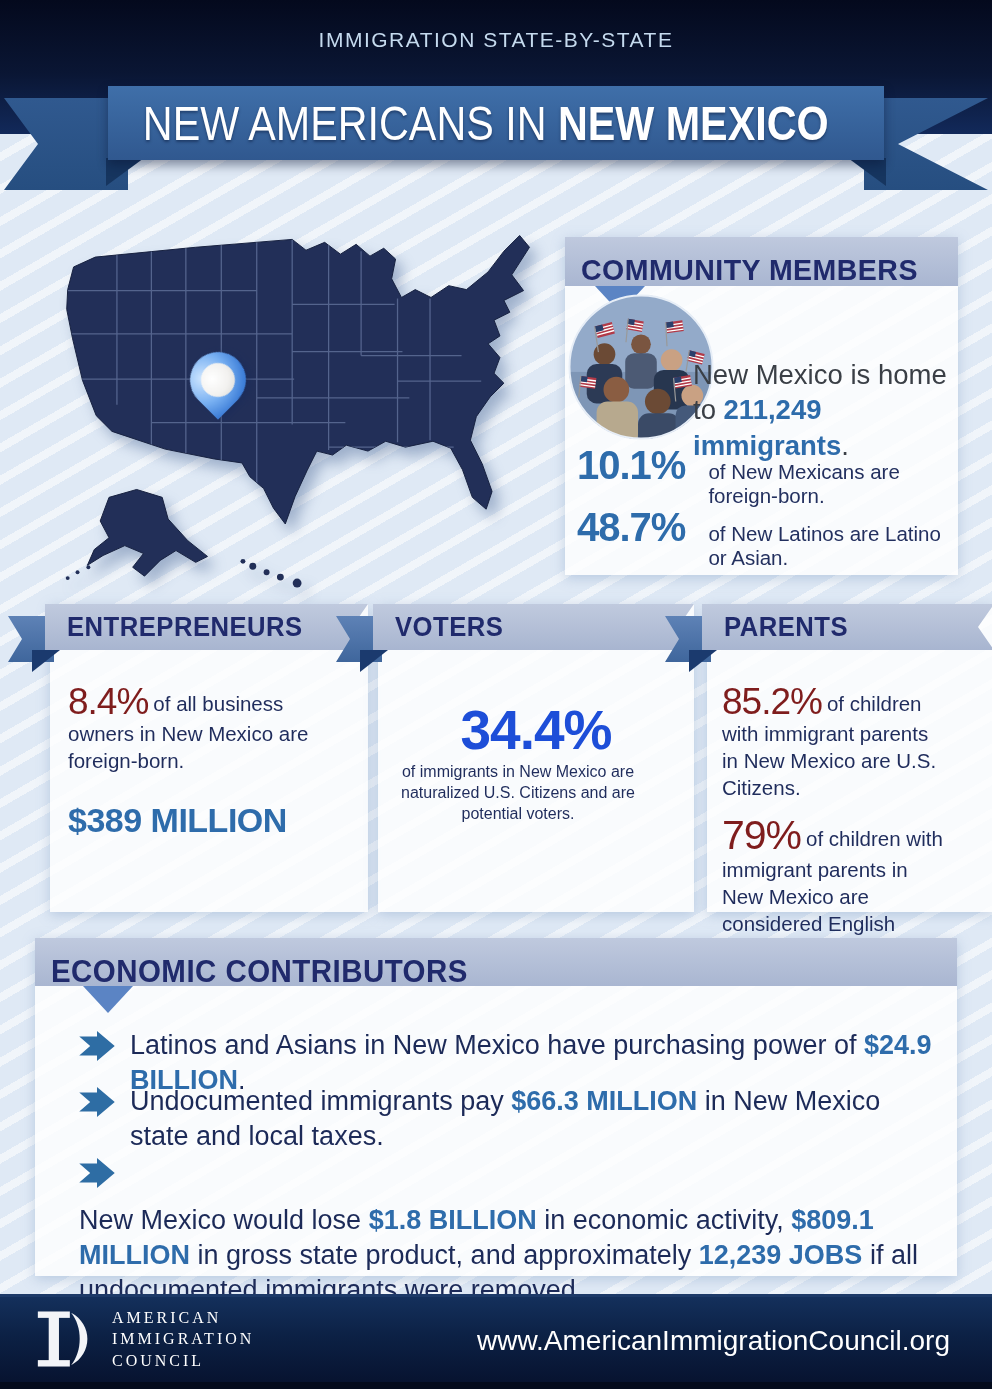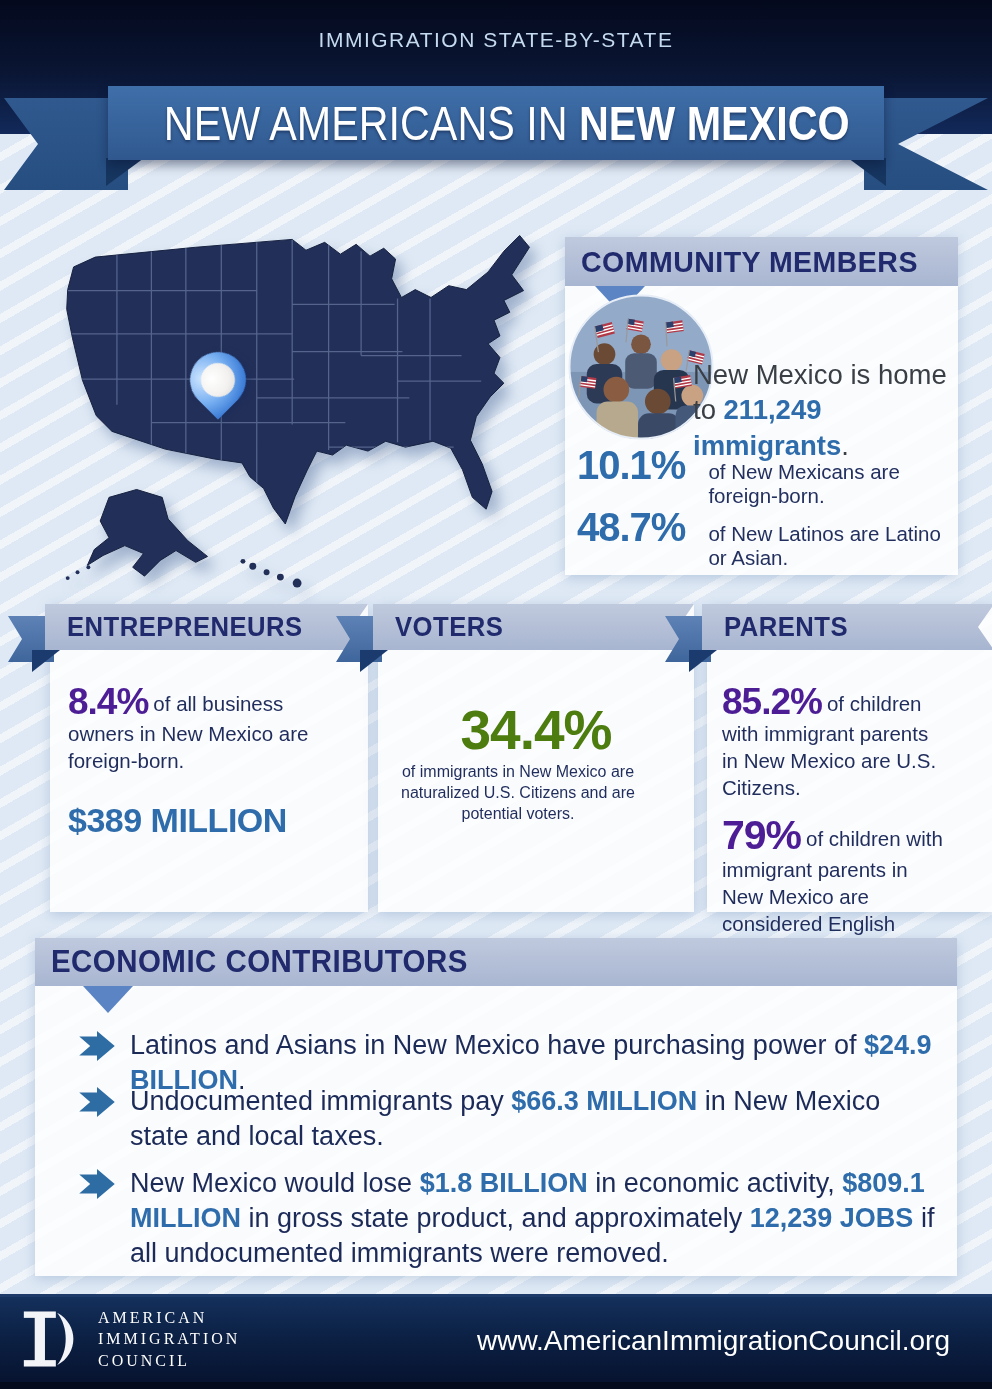--- a/index.html
+++ b/index.html
@@ -16,39 +16,39 @@
         background:linear-gradient(180deg,#30598f,#264e80);}
   .tail-l{left:4px;clip-path:polygon(0 0,100% 0,100% 100%,0 100%,34px 50%);}
   .tail-r{right:4px;clip-path:polygon(0 0,100% 0,100% 100%,0 100%,calc(100% - 34px) 50%);
           transform:scaleX(-1);}
   .fold{position:absolute;top:158px;width:0;height:0;border-top:28px solid #16355f;}
   .fold-l{left:106px;border-right:38px solid transparent;}
   .fold-r{right:106px;border-left:38px solid transparent;}
   .ribbon{position:absolute;left:108px;top:86px;width:776px;height:74px;
           background:linear-gradient(180deg,#3f6fa9,#30588f);
           box-shadow:0 5px 10px rgba(8,20,50,.45);
-          display:flex;align-items:center;justify-content:flex-start;}
+          display:flex;align-items:center;justify-content:flex-end;}
   .title-text{color:#fff;font-size:48px;white-space:nowrap;transform:scaleX(.86);
               text-shadow:0 2px 3px rgba(10,25,60,.5);}
   .title-text .reg{font-weight:400;}
   .title-text .bold{font-weight:800;}
   
   .usmap{position:absolute;left:48px;top:196px;width:512px;height:394px;
          filter:drop-shadow(7px 9px 7px rgba(60,90,140,.4));}
   .pin{position:absolute;left:190px;top:352px;width:56px;height:56px;
        background:radial-gradient(circle at 32% 28%,#cfe6ff 0%,#78b0f2 45%,#3f7fd8 75%,#2b62b8 100%);
        border-radius:50% 50% 50% 0;transform:rotate(-45deg);
        filter:drop-shadow(2px 4px 4px rgba(20,40,90,.45));}
   .pin::after{content:"";position:absolute;left:11px;top:11px;width:34px;height:34px;border-radius:50%;
        background:radial-gradient(circle at 40% 35%,#ffffff 0%,#f2f1ef 55%,#d8d6d2 100%);}
   
   .card{position:absolute;background:rgba(255,255,255,.8);box-shadow:0 3px 12px rgba(110,140,185,.35);}
   .band{position:absolute;left:0;top:0;width:100%;height:49px;
         background:linear-gradient(180deg,#bfc9de,#a9b6d1);
-        display:flex;align-items:center;box-sizing:border-box;padding:4px 16px;}
+        display:flex;box-sizing:border-box;padding:16px 16px;}
   .band-title{color:#202a6c;font-weight:800;font-size:30px;letter-spacing:.5px;
               transform:scaleX(.95);transform-origin:left center;white-space:nowrap;}
   .pointer{position:absolute;width:0;height:0;border-left:25px solid transparent;
            border-right:25px solid transparent;border-top:27px solid #5b84c4;}
   .hl{color:#2e6cab;font-weight:800;}
   
   #community{left:565px;top:237px;width:393px;height:338px;}
   #community .pointer{left:30px;top:49px;}
   .photo{position:absolute;left:2px;top:56px;width:148px;height:148px;}
   .intro{position:absolute;left:128px;top:92px;width:258px;font-size:27.5px;
@@ -66,48 +66,48 @@
            background:linear-gradient(180deg,#c0cade,#a8b5d0);
            clip-path:polygon(0 0,100% 0,calc(100% - 16px) 50%,100% 100%,0 100%);
            display:flex;align-items:center;box-sizing:border-box;padding:0 0 0 22px;}
   .colband .band-title{font-size:27px;}
   .coltail{position:absolute;left:-42px;top:12px;width:46px;height:46px;
            background:linear-gradient(180deg,#5e82b6,#3f669c);
            clip-path:polygon(0 0,100% 0,100% 100%,0 100%,14px 50%);}
   .colfold{position:absolute;left:-18px;top:46px;width:0;height:0;
            border-top:22px solid #1b3a6e;border-right:28px solid transparent;}
   .stat-p{position:absolute;color:#1f2c5c;font-size:20.5px;line-height:1.32;}
-  .stat-p .big{font-size:37px;font-weight:700;color:#4c1d95;letter-spacing:-1px;
+  .stat-p .big{font-size:37px;font-weight:400;color:#7f1d1d;letter-spacing:-1px;
                line-height:1;padding-right:5px;vertical-align:-3px;}
   .stat-p .bigger{font-size:41px;}
   .stat-p .block{display:block;font-size:34px;font-weight:800;color:#2e6cab;
                  letter-spacing:-.5px;line-height:1.05;padding:0 0 2px 0;}
   #e-stat1{left:18px;top:58px;width:250px;}
   #e-stat2{left:18px;top:178px;width:252px;}
   #v-val{position:absolute;left:0;top:94px;width:100%;text-align:center;
-         font-size:55px;font-weight:800;color:#4d7c0f;letter-spacing:-1px;}
+         font-size:55px;font-weight:800;color:#1d4ed8;letter-spacing:-1px;}
   #v-txt{position:absolute;left:12px;top:158px;width:256px;text-align:center;
          font-size:16px;line-height:1.3;color:#1f2c5c;}
   #p-stat1{left:15px;top:58px;width:226px;}
   #p-stat2{left:15px;top:190px;width:226px;}
   
   #economic{left:35px;top:938px;width:922px;height:338px;}
   #economic .band{height:48px;}
   #economic .band-title{font-size:31px;}
   #economic .pointer{left:48px;top:48px;}
   .bullet{position:absolute;left:44px;width:866px;display:flex;gap:15px;align-items:flex-start;}
   .bullet svg{flex:0 0 auto;margin-top:3px;}
   .bullet .btxt{font-size:27px;line-height:1.3;color:#1c2a58;}
-  #bullet1{top:90px;} #bullet2{top:146px;} #bullet3{top:228px;}
+  #bullet1{top:90px;} #bullet2{top:146px;} #bullet3{top:217px;flex-direction:column;}
   
   .footer{position:absolute;left:0;top:1294px;width:100%;height:88px;
           background:linear-gradient(180deg,#14305c 0%,#0c2145 45%,#071330 100%);
           border-top:3px solid #1d3a68;box-sizing:border-box;}
   .bottomstrip{position:absolute;left:0;top:1382px;width:100%;height:7px;background:#040b1c;}
-  .logo{position:absolute;left:20px;top:8px;display:flex;align-items:center;gap:14px;}
+  .logo{position:absolute;left:34px;top:8px;display:flex;align-items:center;gap:14px;}
   .orgname{font-family:"Liberation Serif",serif;color:#ffffff;font-size:16px;
            letter-spacing:3px;line-height:1.35;}
   .url{position:absolute;right:42px;top:28px;color:#ffffff;font-size:28px;}
   .mapgrid{stroke:#7d90ba;stroke-width:1.3;fill:none;opacity:.55;}
 </style>
 </head>
 <body>
 
 <div class="page">
 

